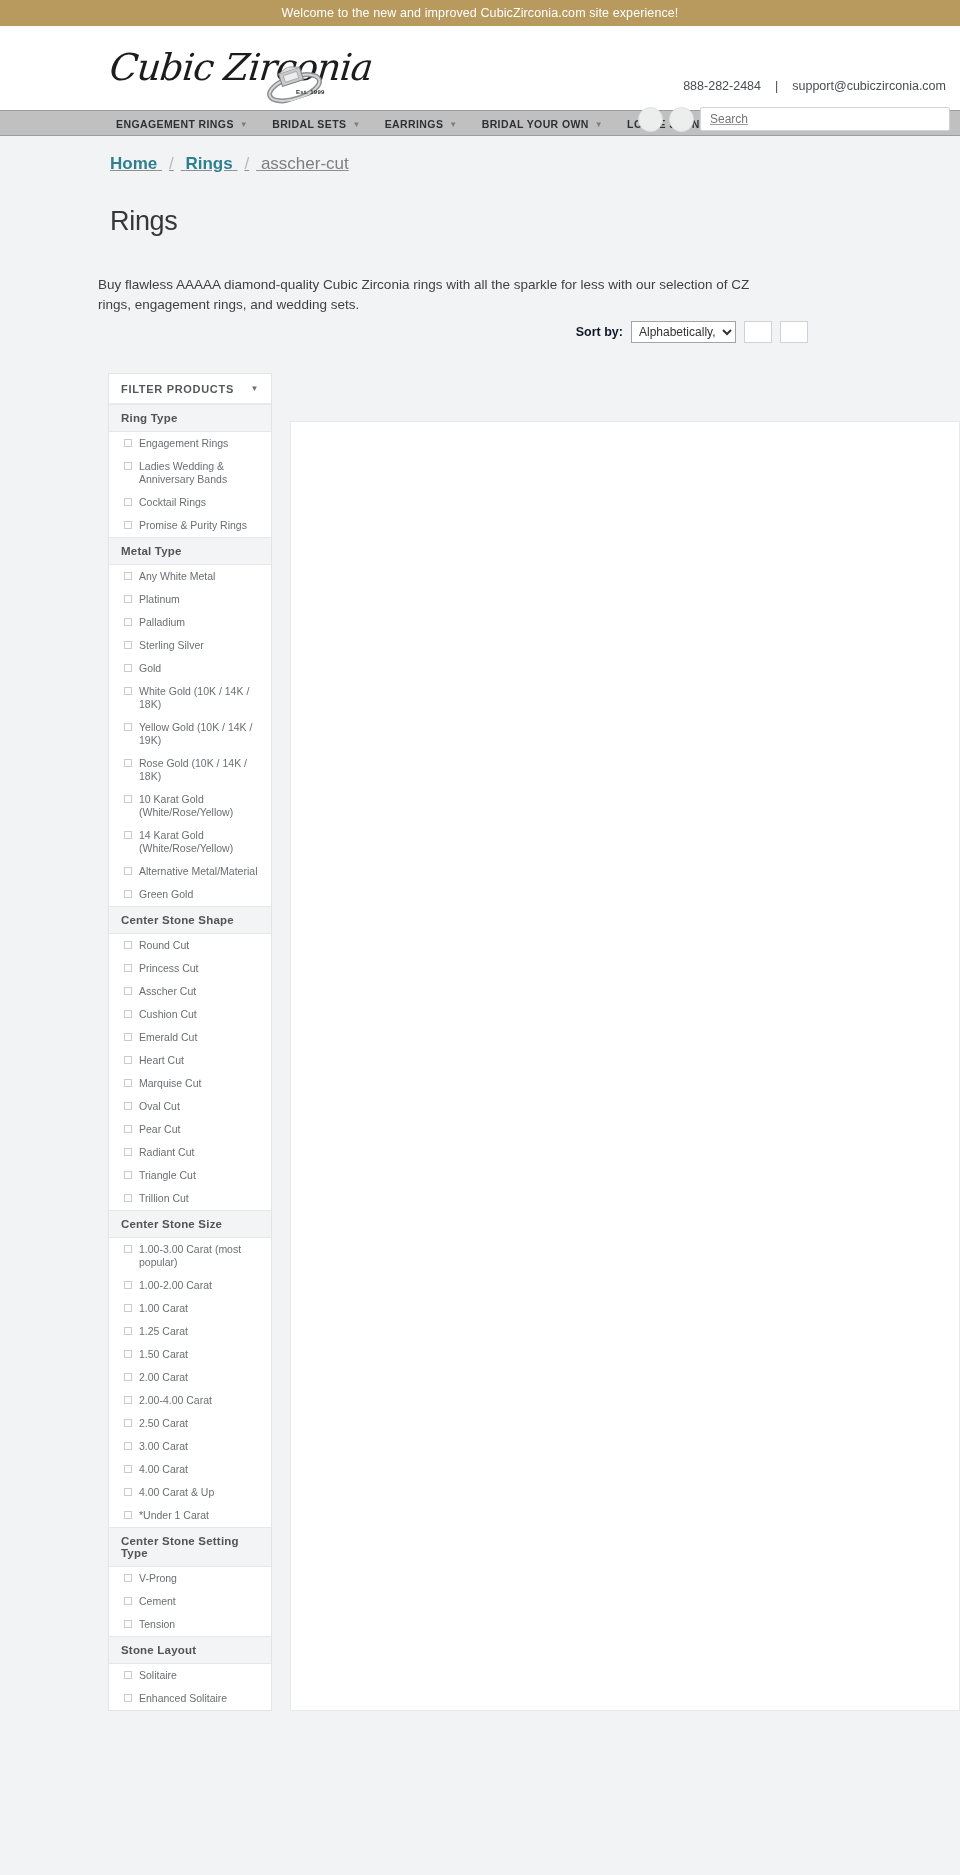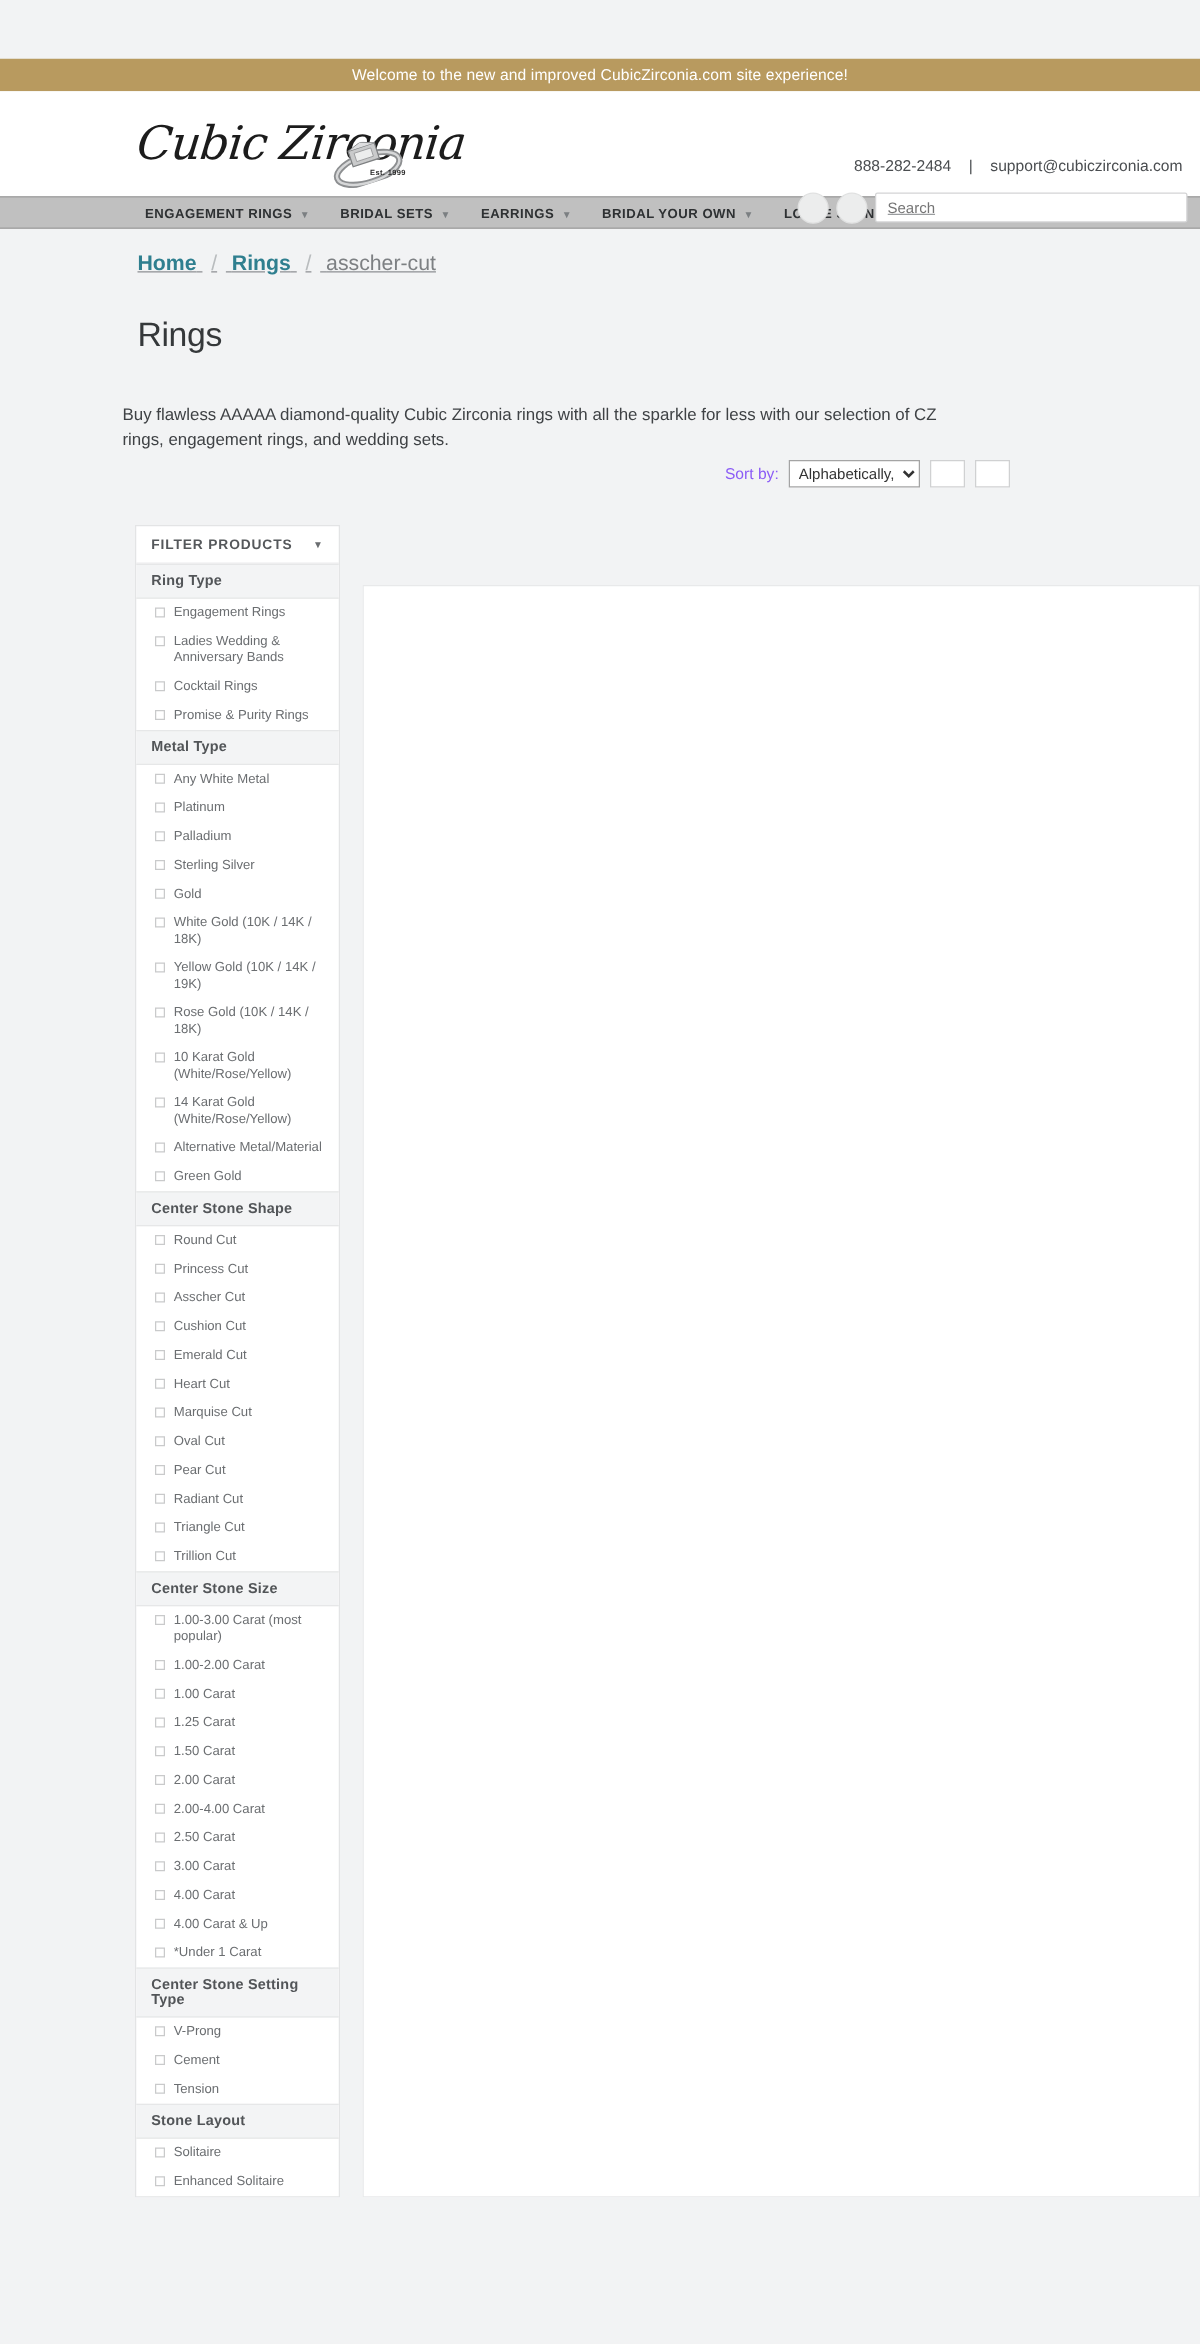--- a/index.html
+++ b/index.html
@@ -14,21 +14,20 @@
 
   
   .announce{
     background:#b89a5f;
     color:#ffffff;
     text-align:center;
     font-size:12.5px;
     line-height:26px;
     height:26px;
     letter-spacing:.1px;
-    margin-top:47px;
   }
 
   
   .header{
     background:#ffffff;
     height:84px;
     position:relative;
   }
   .logo-wrap{
     position:absolute;
@@ -181,21 +180,21 @@
     margin-top:4px;
   }
   .sortwrap{
     position:absolute;
     right:-48px;
     top:2px;
     display:flex;
     align-items:center;
     gap:8px;
   }
-  .sortlabel{ font-size:12.5px; color:#8b5cf6; font-weight:normal; }
+  .sortlabel{ font-size:12.5px; color:#0f172a; font-weight:bold; }
   .sortsel{
     font-size:12px;
     padding:2px 3px;
     border:1px solid #a4a4a4;
     background:#fff;
     width:105px;
     font-family:"Liberation Sans", sans-serif;
     color:#333;
   }
   .viewbtn{

